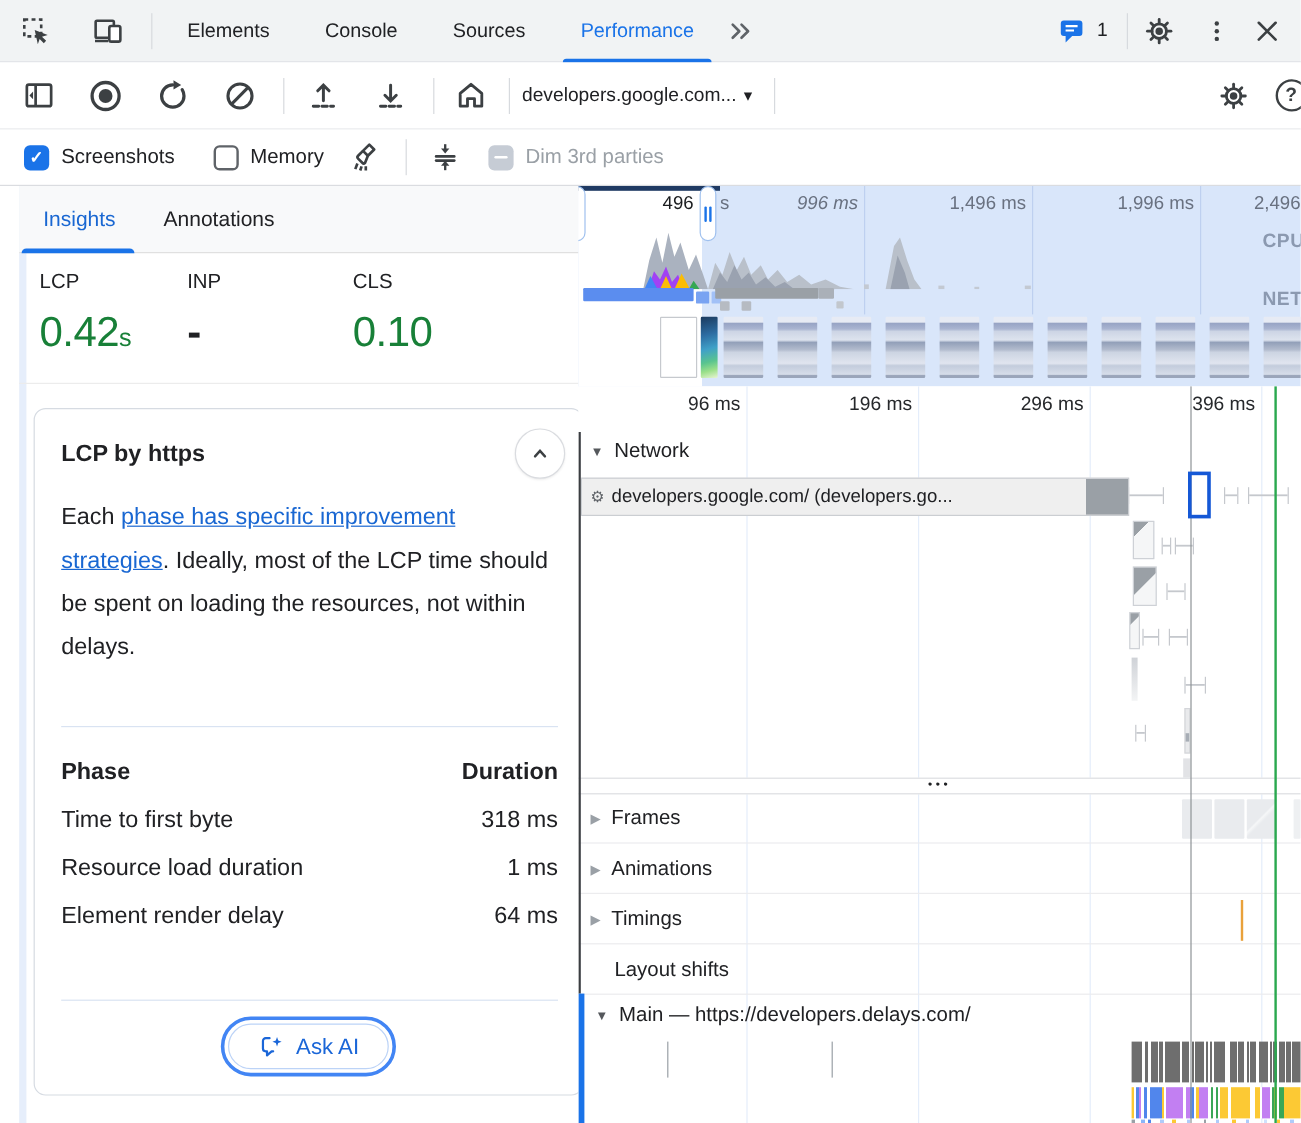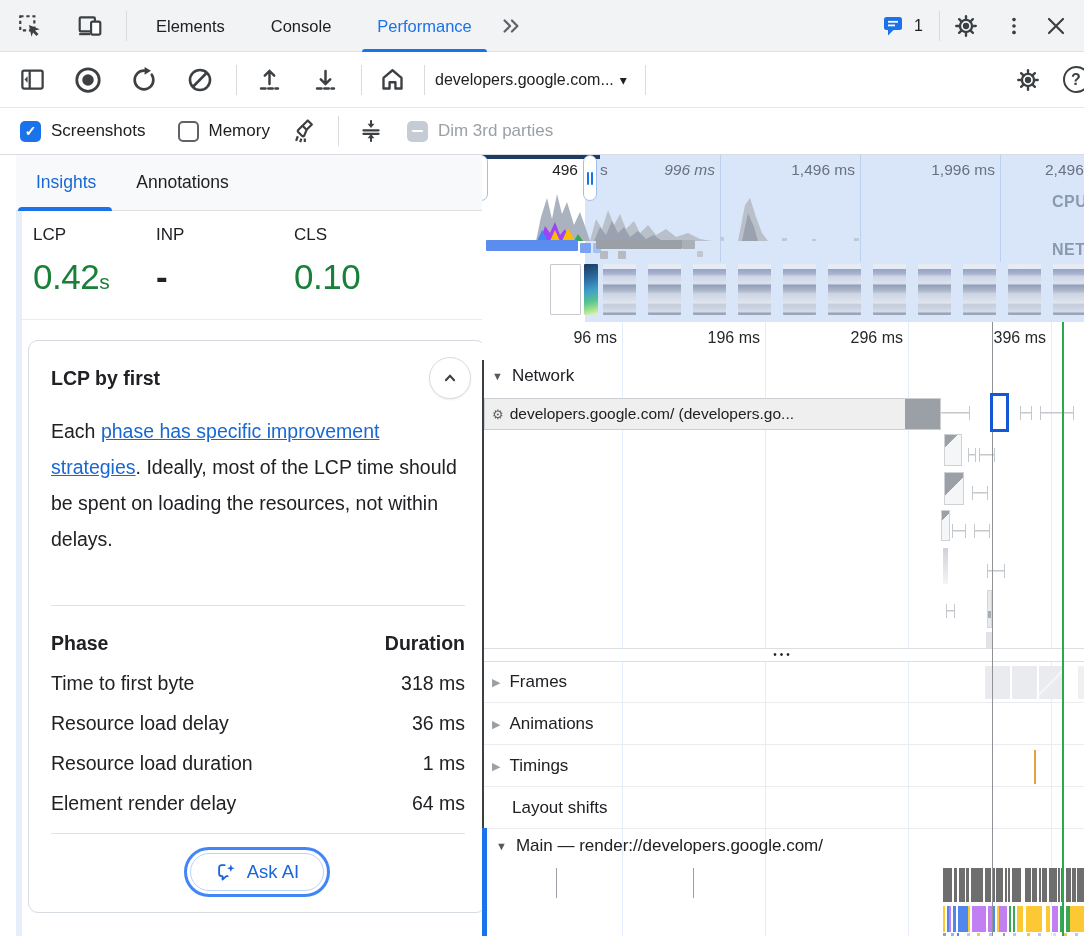--- a/index.html
+++ b/index.html
@@ -195,20 +195,21 @@
       <svg width="26" height="26" viewBox="0 0 24 24">
           <rect x="2.5" y="4" width="14" height="13" rx="1" fill="none" stroke="#3c4043" stroke-width="2"></rect>
           <path d="M2 19.5 H12" stroke="#3c4043" stroke-width="2"></path>
           <rect x="13" y="8" width="8.5" height="12" rx="1.5" fill="#fff" stroke="#3c4043" stroke-width="2"></rect>
         </svg>
     </span>
     <span class="vdiv ml-20"></span>
     <nav style="display:flex;height:100%;margin-left:6px">
       <div class="tab">Elements</div>
       <div class="tab">Console</div>
+      <div class="tab">Sources</div>
       <div class="tab active">Performance</div>
     </nav>
     <span class="icon-btn">
       <svg width="22" height="22" viewBox="0 0 24 24" fill="none" stroke="#5f6368" stroke-width="2.4" stroke-linecap="round" stroke-linejoin="round">
           <path d="M5 6 L11 12 L5 18"></path>
           <path d="M13 6 L19 12 L13 18"></path>
         </svg>
     </span>
     <span class="spacer"></span>
     <span class="icon-btn">
@@ -366,40 +367,36 @@
         <div class="m-label">INP</div>
         <div class="m-value plain"><span>-</span></div>
       </div>
       <div class="metric m2">
         <div class="m-label">CLS</div>
         <div class="m-value good"><span>0.10</span></div>
       </div>
     </div>
 
     <div class="card">
-      <div class="card-title">LCP by first</div>
+      <div class="card-title">LCP by https</div>
       <div class="collapse-btn">
         <svg width="22" height="22" viewBox="0 0 24 24">
             <path d="M7.5 14.5 L12 9.5 L16.5 14.5" fill="none" stroke="#3c4043" stroke-width="2.2" stroke-linecap="round"></path>
           </svg>
       </div>
       <p class="card-desc"><span>Each </span><a href="#">phase has specific improvement strategies</a><span>. Ideally, most of the LCP time should be spent on loading the resources, not within delays.</span></p>
       <div class="card-hr hr1"></div>
       <div class="phase-table">
         <div class="pt-row head">
           <span>Phase</span>
           <span>Duration</span>
         </div>
         <div class="pt-row">
           <span>Time to first byte</span>
             <span>318 ms</span>
-        </div>
-        <div class="pt-row">
-          <span>Resource load delay</span>
-            <span>36 ms</span>
         </div>
         <div class="pt-row">
           <span>Resource load duration</span>
             <span>1 ms</span>
         </div>
         <div class="pt-row">
           <span>Element render delay</span>
             <span>64 ms</span>
         </div>
       </div>
@@ -538,21 +535,21 @@
       <div class="sec-head anim-head tri-right"><span>Animations</span></div>
       <div class="row-line rb2"></div>
 
       <div class="sec-head timings-head tri-right"><span>Timings</span></div>
       <div class="orange-tick"></div>
       <div class="row-line rb3"></div>
 
       <div class="sec-head ls-head"><span>Layout shifts</span></div>
       <div class="row-line rb4"></div>
 
-      <div class="sec-head main-head tri-down"><span>Main — render://developers.google.com/</span></div>
+      <div class="sec-head main-head tri-down"><span>Main — https://developers.delays.com/</span></div>
       <div class="main-tick mt1"></div>
       <div class="main-tick mt2"></div>
       <div class="barcode"></div>
       <div class="colorband"></div>
       <div class="tickband"></div>
 
       <div class="vline-gray"></div>
       <div class="vline-green"></div>
     </div>
   </section>

